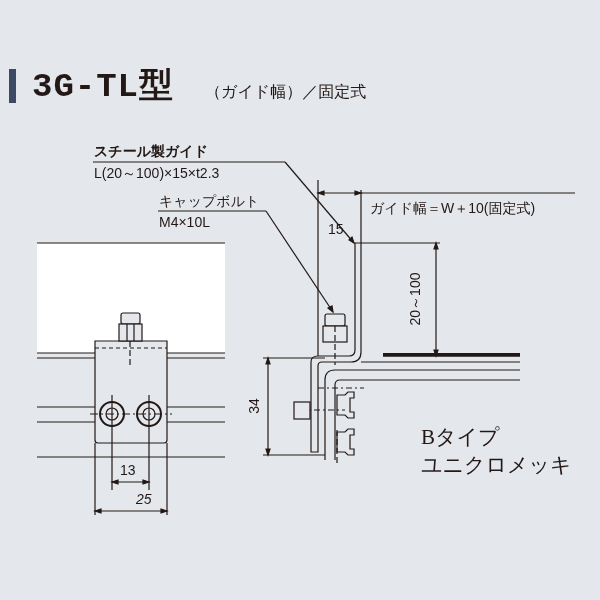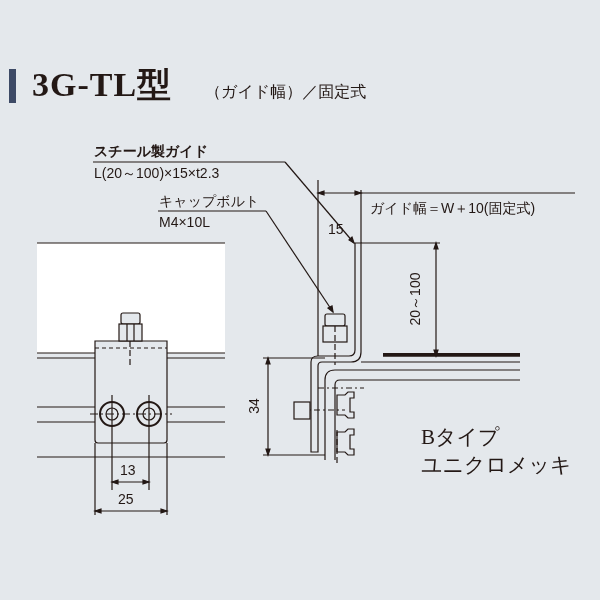--- a/index.html
+++ b/index.html
@@ -1,20 +1,20 @@
 <!DOCTYPE html>
 <html><head>
 <meta charset="utf-8">
 <style>
   html, body { margin:0; padding:0; }
   body { width:600px; height:600px; background:#e4e8ec; position:relative; overflow:hidden;
          font-family:"DejaVu Sans", "Liberation Sans", sans-serif; color:#231815; }
   .title-bar { position:absolute; left:9px; top:69px; width:7px; height:34px; background:#3d4a66; }
   .title-main { position:absolute; left:32px; top:62px; font-size:34px; font-weight:bold; letter-spacing:1px;
-                font-family:Liberation Serif, serif; }
+                font-family:Liberation Mono, monospace; }
   .title-sub { position:absolute; left:205px; top:82px; font-size:16px; }
   .lbl { position:absolute; font-size:14px; white-space:nowrap; font-family:"Liberation Sans","DejaVu Sans",sans-serif; }
   .big { position:absolute; font-size:21px; white-space:nowrap; font-family:Liberation Serif, serif; line-height:30px; }
   svg { position:absolute; left:0; top:0; }
 </style>
 </head>
 <body>
 
 <div class="title-bar"></div>
 <div class="title-main">3G-TL型</div>
@@ -103,15 +103,15 @@
 
 <div class="lbl" style="left:94px;top:143px;font-weight:bold;">スチール製ガイド</div>
 <div class="lbl" style="left:94px;top:165px;">L(20～100)×15×t2.3</div>
 <div class="lbl" style="left:159px;top:193px;">キャップボルト</div>
 <div class="lbl" style="left:159px;top:214px;">M4×10L</div>
 <div class="lbl" style="left:328px;top:173px;margin-top:48px;">15</div>
 <div class="lbl" style="left:370px;top:156px;margin-top:44px;">ガイド幅＝W＋10(固定式)</div>
 <div class="lbl" style="left:390px;top:290px;transform:rotate(-90deg);">20～100</div>
 <div class="lbl" style="left:246px;top:398px;transform:rotate(-90deg);">34</div>
 <div class="lbl" style="left:120px;top:462px;text-align:center;">13</div>
-<div class="lbl" style="left:118px;top:491px;">25</div>
+<div class="lbl" style="left:136px;top:491px;font-style:italic;">25</div>
 <div class="big" style="left:421px;top:422px;">Bタイプ</div>
 <div class="big" style="left:421px;top:450px;">ユニクロメッキ</div>
 
 </body></html>

